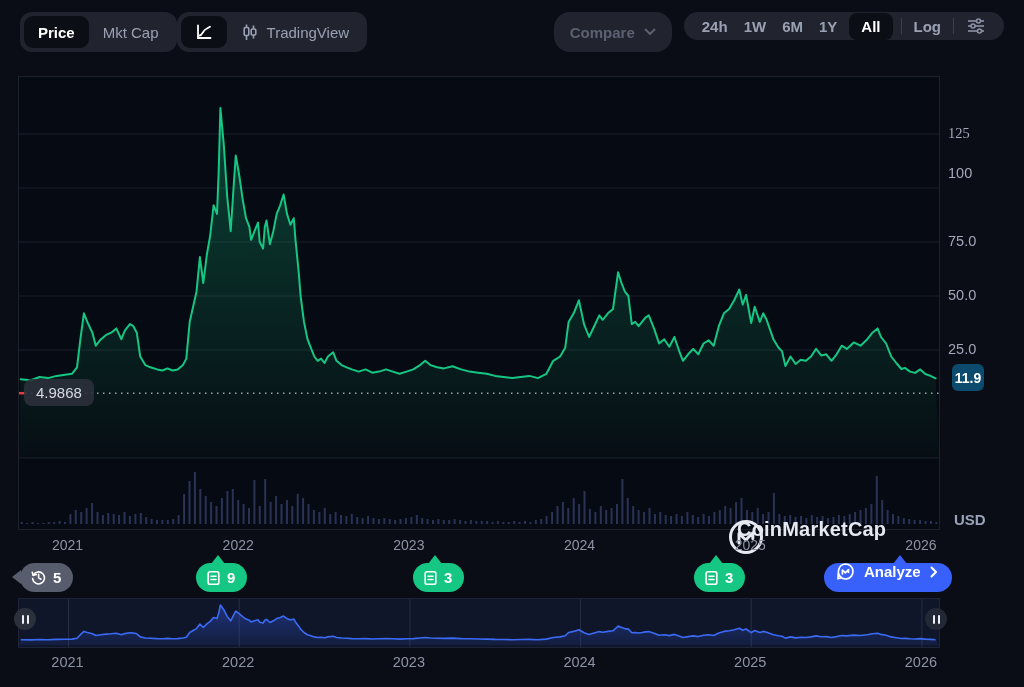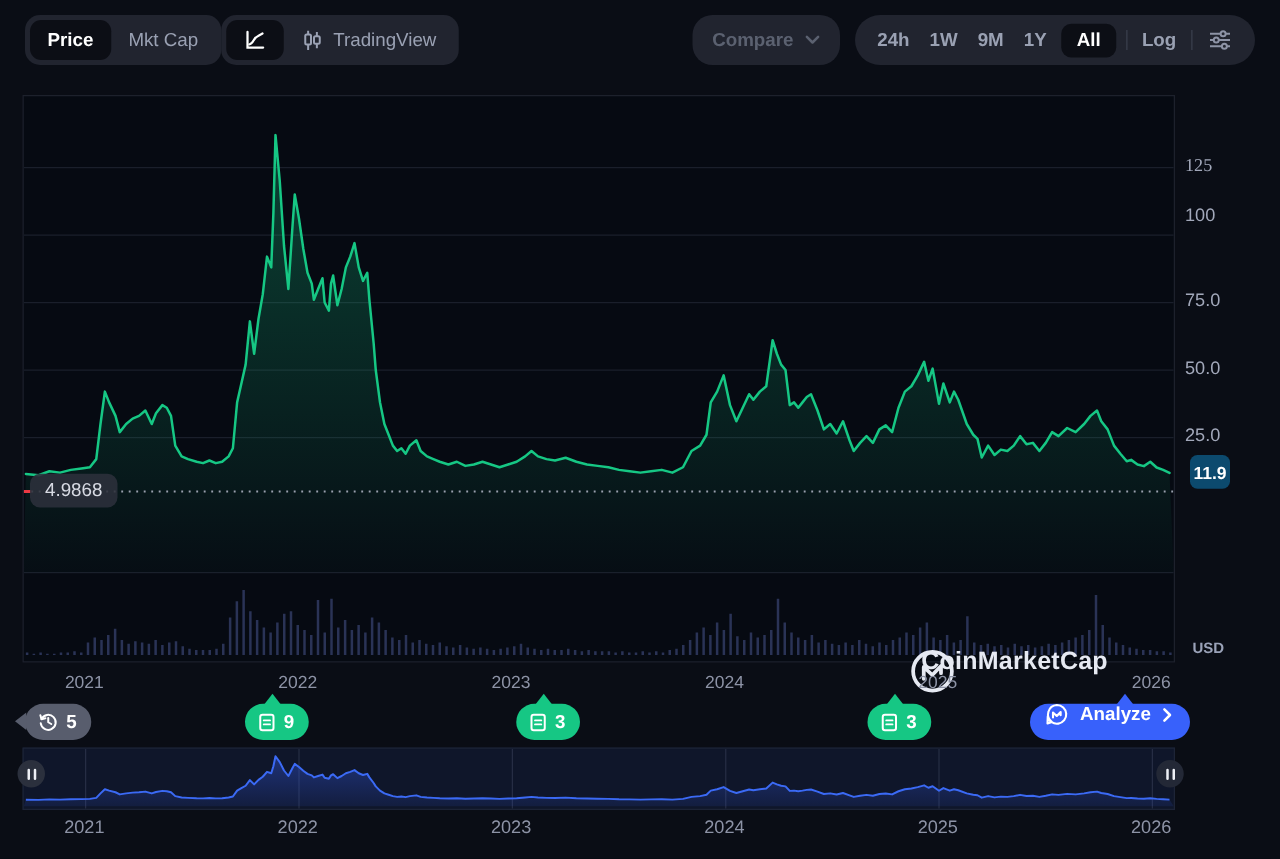--- a/index.html
+++ b/index.html
@@ -11,42 +11,42 @@
   .toolbar { position:absolute; left:0; top:12px; width:1024px; height:40px;
              display:flex; justify-content:space-between; padding:0 20px; }
   .tb-left, .tb-right { display:flex; }
   .tb-right { gap:12px; }
   .seg-group { display:flex; align-items:center; background:#21242f; border-radius:12px; padding:4px; height:40px; }
   .seg { display:flex; align-items:center; gap:8px; height:32px; padding:0 14px; border-radius:9px;
          color:#9aa1b3; font-size:15px; font-weight:500; cursor:pointer; }
   .seg.active { background:#0c0e15; color:#fff; font-weight:700; }
   .btn-compare { display:flex; align-items:center; gap:9px; background:#21242f; border-radius:16px;
                  height:40px; padding:0 16px; color:#5b6170; font-size:15px; font-weight:600; }
-  .range-group { display:flex; align-items:center; background:#21242f; border-radius:20px; height:40px;
+  .range-group { display:flex; align-items:center; background:#21242f; border-radius:20px; height:28px;
                  padding:0 14px; gap:8px; color:#9aa1b3; font-size:15px; font-weight:600; }
   .range-item { padding:5px 4px; border-radius:8px; cursor:pointer; }
   .range-item.active { background:#0c0e15; color:#fff; padding:5px 12px; font-weight:700; }
   .vsep { width:1px; height:16px; background:#3a3f4e; }
 
   
   .plot { position:absolute; left:18px; top:76px; width:922px; height:454px;
           background:#060a12; border:1px solid #1d212c; }
   .plot svg { position:absolute; left:0; top:0; }
   .grid line { stroke:#1a1f2b; stroke-width:1; }
   .watermark { position:absolute; left:708px; top:441px; display:flex; align-items:center; gap:10px; }
   .watermark .wm-text { color:#e6e9f2; font-size:20px; font-weight:700; letter-spacing:0.2px; }
   .baseline-pill { position:absolute; left:24px; top:379px; height:27px; padding:0 12px;
                    background:rgba(44,48,59,0.88); border-radius:8px; display:flex; align-items:center;
                    color:#d7dae3; font-size:15px; }
   .cur-badge { position:absolute; left:952px; top:364px; width:32px; height:27px; background:#0c4a6e;
                border-radius:6px; display:flex; align-items:center; justify-content:center;
                color:#fff; font-size:14px; font-weight:700; }
   .y-label { position:absolute; left:948px; transform:translateY(-50%); color:#a2a8ba; font-size:14.5px; }
   .x-label { position:absolute; top:537px; transform:translateX(-50%); color:#8d93a6; font-size:14px; }
-  .usd-label { position:absolute; left:954px; top:511px; color:#9aa2b8; font-size:12px; font-weight:700; }
+  .usd-label { position:absolute; left:954px; top:511px; color:#9aa2b8; font-size:15px; font-weight:700; }
 
   
   .badge { position:absolute; top:563px; height:29px; display:flex; align-items:center;
            border-radius:15px; color:#fff; font-size:15px; font-weight:600; }
   .badge .ptr-up { position:absolute; top:-8px; width:0; height:0;
                    border-left:7px solid transparent; border-right:7px solid transparent; }
   .badge-history { left:20px; padding:0 12px 0 10px; gap:6px; background:#585d6d; }
   .badge-history .ptr-left { position:absolute; left:-8px; top:7px; width:0; height:0;
                              border-top:7px solid transparent; border-bottom:7px solid transparent;
                              border-right:9px solid #585d6d; }
@@ -107,21 +107,21 @@
         <span>Compare</span>
         <span style="display:flex;">
           <svg width="12" height="8" viewBox="0 0 12 8" fill="none">
             <path d="M1.5 1.5 L6 6 L10.5 1.5" stroke="#5b6170" stroke-width="2" stroke-linecap="round" stroke-linejoin="round"></path>
           </svg>
         </span>
       </div>
       <div class="range-group">
         <div class="range-item">24h</div>
         <div class="range-item">1W</div>
-        <div class="range-item">9M</div>
+        <div class="range-item">6M</div>
         <div class="range-item">1Y</div>
         <div class="range-item active">All</div>
         <div class="vsep"></div>
         <div class="range-item">Log</div>
         <div class="vsep"></div>
         <div class="range-item" style="display:flex;">
           <span style="display:flex;">
             <svg width="20" height="18" viewBox="0 0 20 18" fill="none">
               <line x1="2" y1="4" x2="18" y2="4" stroke="#8d93a6" stroke-width="1.6"></line>
               <line x1="2" y1="9" x2="18" y2="9" stroke="#8d93a6" stroke-width="1.6"></line>

